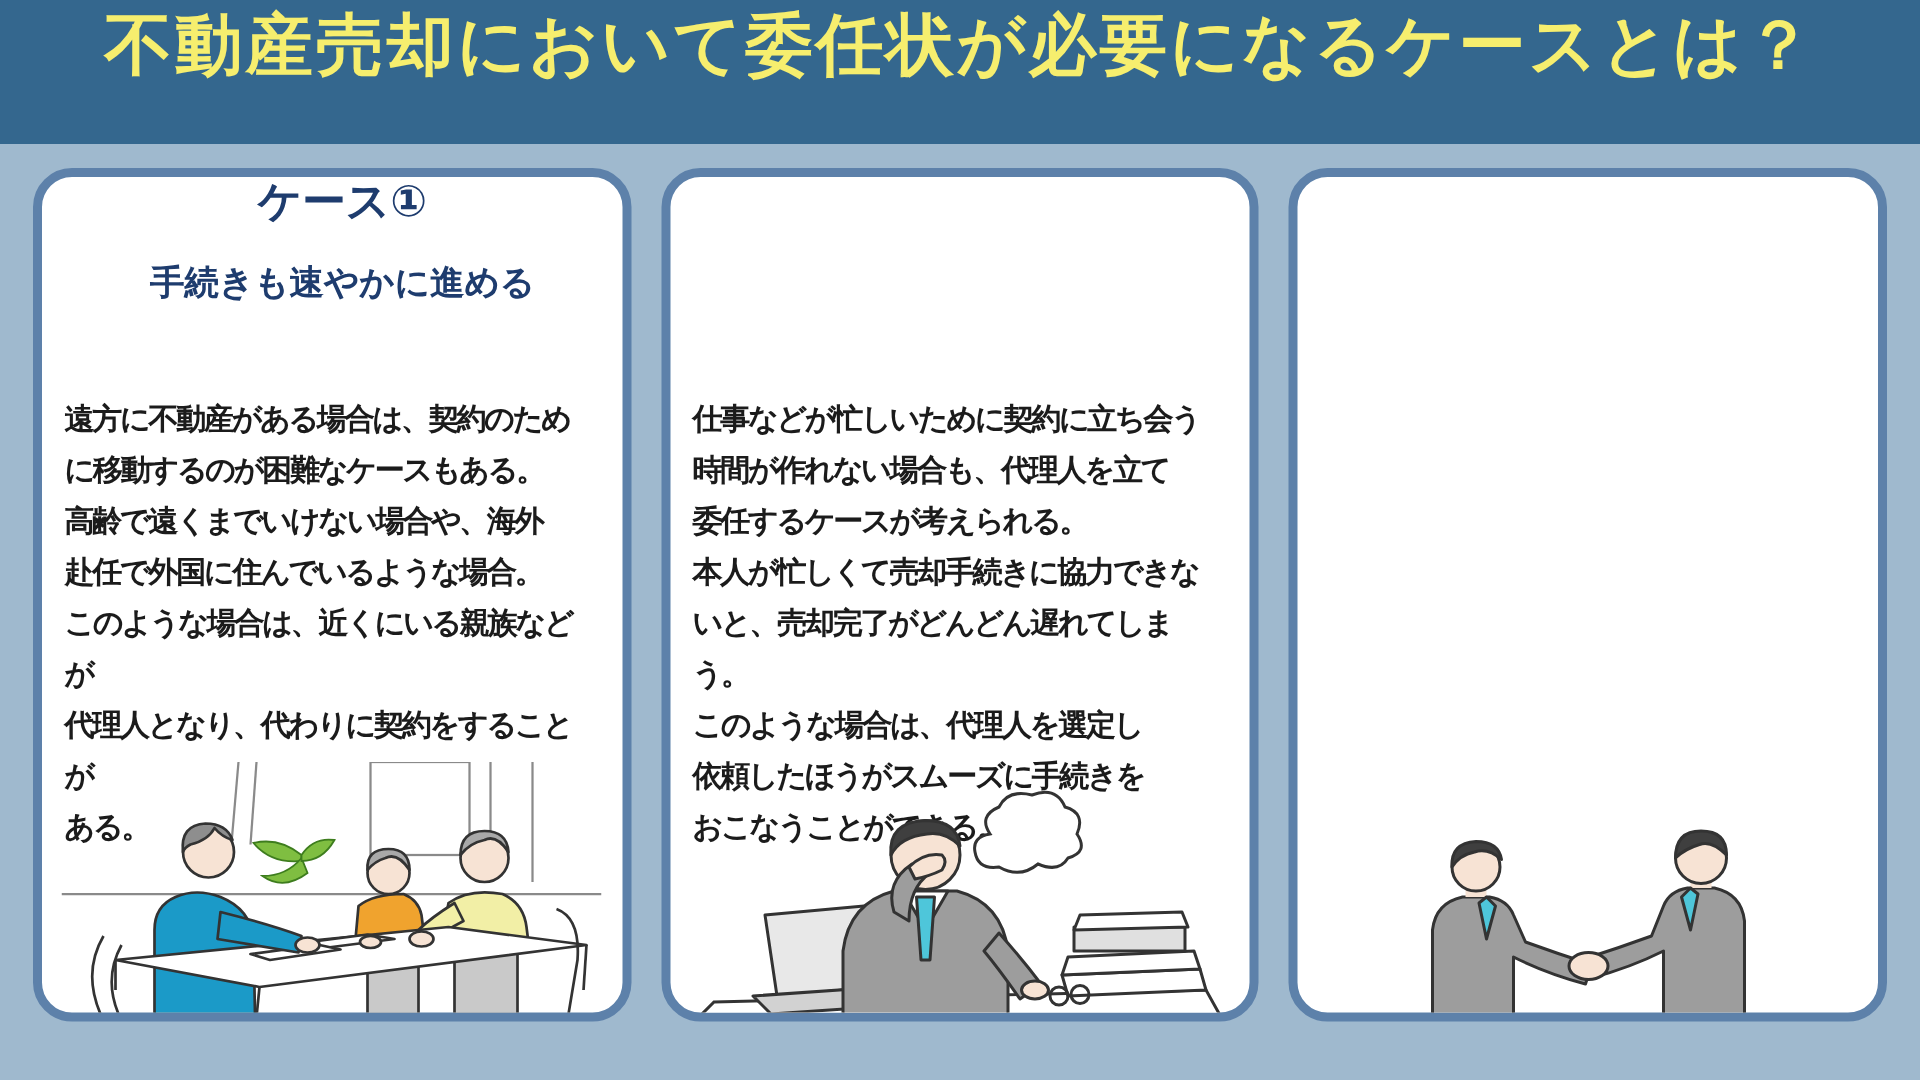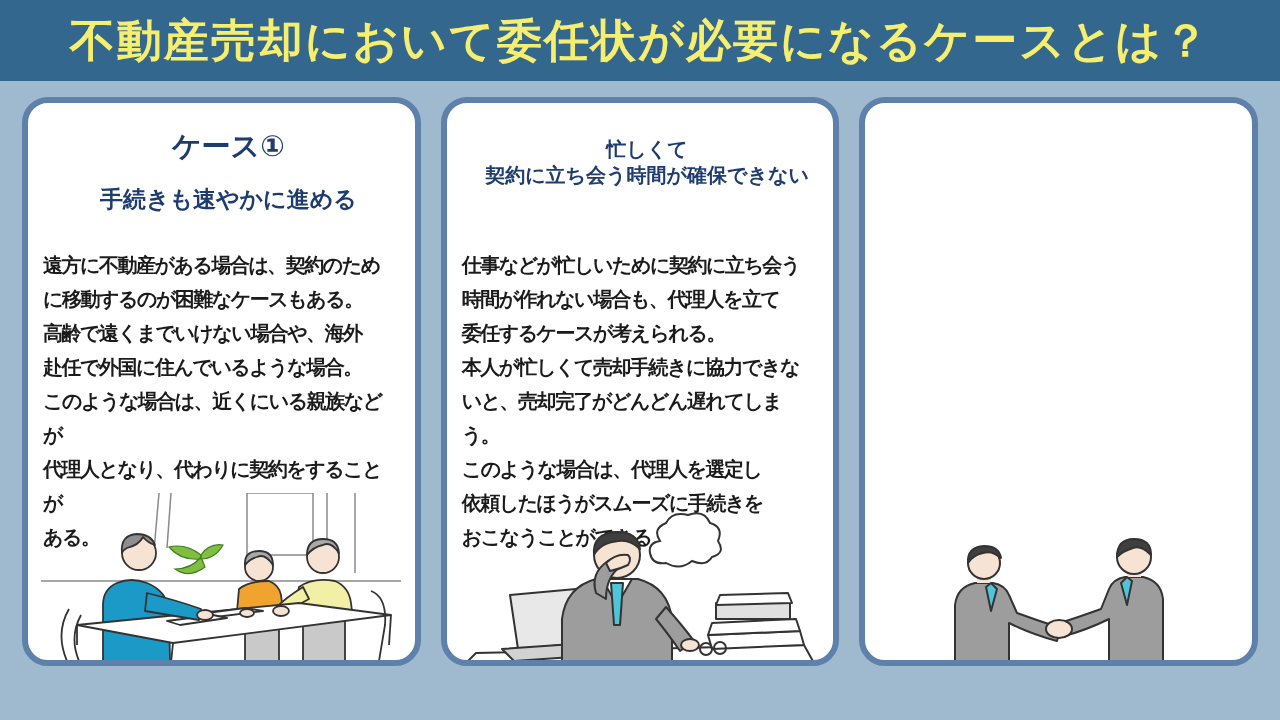--- a/index.html
+++ b/index.html
@@ -2,37 +2,37 @@
 <html lang="ja"><head>
 <meta charset="utf-8">
 <style>
   html,body{margin:0;padding:0;}
   body{
     width:1280px;height:720px;overflow:hidden;
     background:#9FB9CE;
     font-family:"Liberation Sans","DejaVu Sans",sans-serif;
   }
   .header{
-    height:81px;background:#34678E;
-    display:flex;align-items:center;justify-content:center;
+    height:96px;background:#34678E;
+    display:flex;justify-content:center;
   }
   .header h1{
     margin:0;font-size:45px;font-weight:800;letter-spacing:2px;
     color:#F6EE6E;white-space:nowrap;
   }
   .cards{
     display:flex;gap:20px;padding:16px 22px 0;
   }
   .card{
     flex:1;height:569px;box-sizing:border-box;
     background:#FFFFFF;border:6px solid #5D81AA;border-radius:26px;
     position:relative;overflow:hidden;
   }
   .card-head{
-    box-sizing:border-box;height:144px;padding-top:26px;
+    box-sizing:border-box;height:144px;
     text-align:center;
     margin-left:14px;
   }
   .case-title{
     margin:0;font-size:29px;line-height:34px;font-weight:800;color:#1E3C6E;
   }
   .case-subtitle{
     margin:22px 0 0;font-size:23px;line-height:29px;font-weight:800;
     color:#1E3C6E;white-space:pre-line;
   }
@@ -129,22 +129,20 @@
           <path d="M160,62 Q145,50 128,54 Q140,68 160,66 Z"></path>
           <path d="M160,64 Q150,76 134,76 Q148,86 164,74 Z"></path>
           <path d="M160,62 Q168,50 182,52 Q174,66 160,66 Z"></path>
         </g>
       </svg>
     </div>
   </section>
 
   <section class="card two-line">
     <div class="card-head">
-      <h3 class="case-subtitle">忙しくて
-契約に立ち会う時間が確保できない</h3>
     </div>
     <p class="case-body">仕事などが忙しいために契約に立ち会う
 時間が作れない場合も、代理人を立て
 委任するケースが考えられる。
 本人が忙しくて売却手続きに協力できな
 いと、売却完了がどんどん遅れてしまう。
 このような場合は、代理人を選定し
 依頼したほうがスムーズに手続きを
 おこなうことができる。</p>
     <div class="illust">

